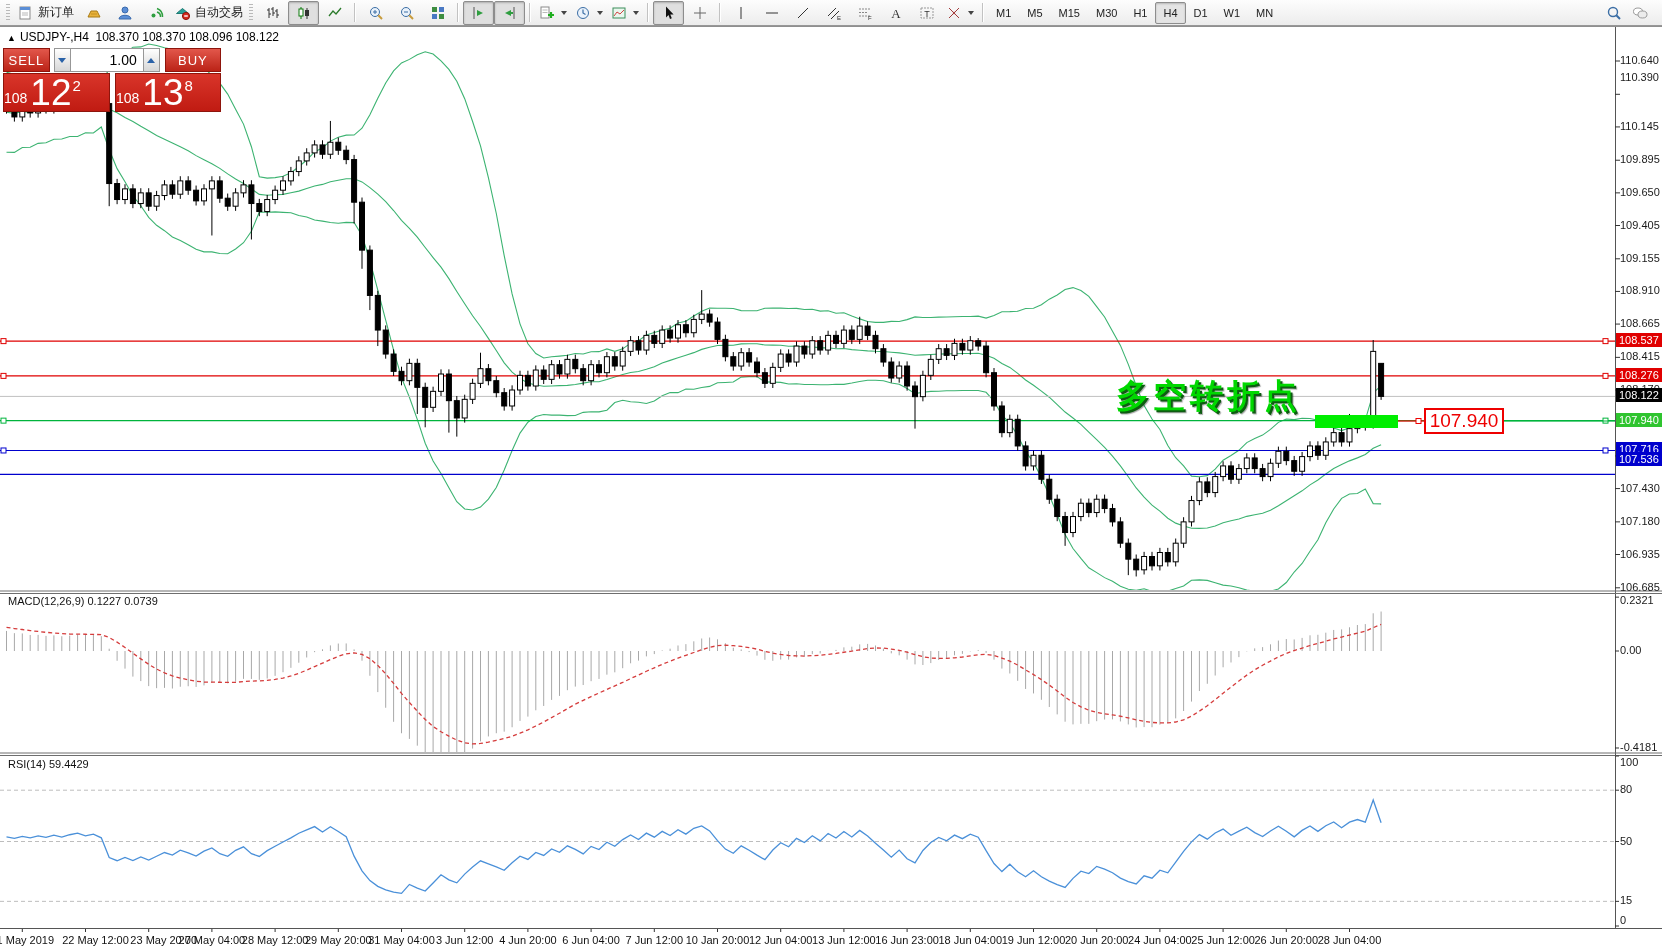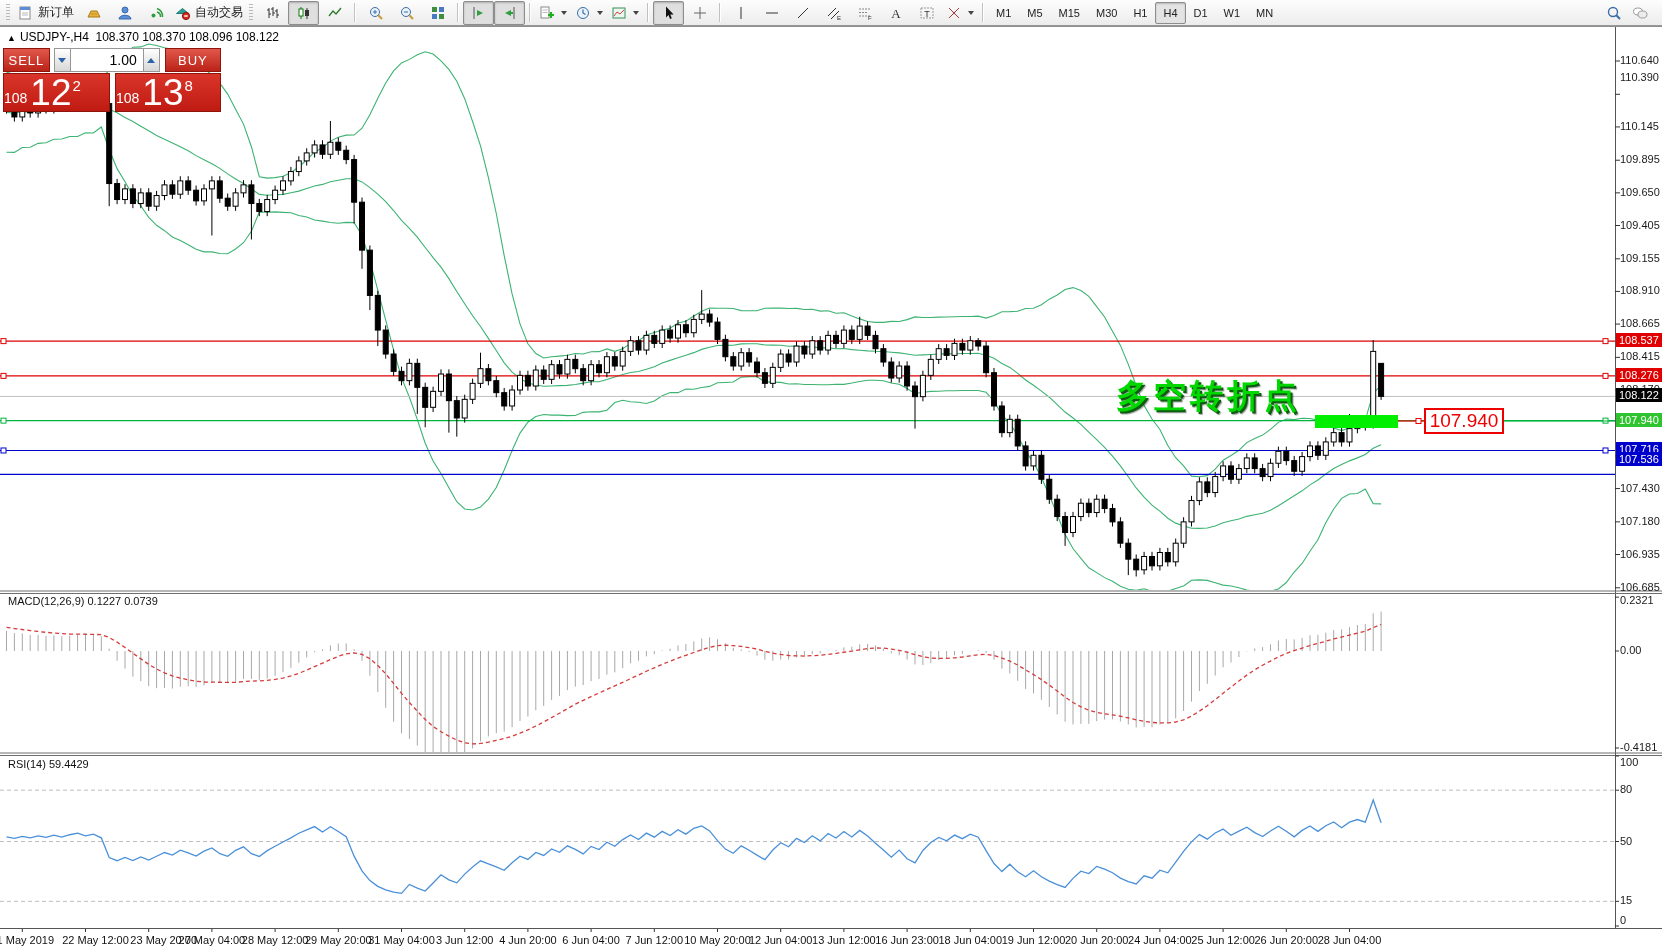--- a/index.html
+++ b/index.html
@@ -982,21 +982,21 @@
     <div class="dtick" style="top: 934px; left: 85.5px; padding-left: 20px;">22 May 12:00</div>
     <div class="dtick" style="top: 934px; left: 148.7px; padding-left: 30px;">23 May 20:00</div>
     <div class="dtick" style="top: 934px; left: 211.9px;">27 May 04:00</div>
     <div class="dtick" style="top: 934px; left: 275.1px;">28 May 12:00</div>
     <div class="dtick" style="top: 934px; left: 338.3px;">29 May 20:00</div>
     <div class="dtick" style="top: 934px; left: 401.5px;">31 May 04:00</div>
     <div class="dtick" style="top: 934px; left: 464.7px;">3 Jun 12:00</div>
     <div class="dtick" style="top: 934px; left: 527.9px;">4 Jun 20:00</div>
     <div class="dtick" style="top: 934px; left: 591.1px;">6 Jun 04:00</div>
     <div class="dtick" style="top: 934px; left: 654.3px;">7 Jun 12:00</div>
-    <div class="dtick" style="top: 934px; left: 717.5px;">10 May 20:00</div>
+    <div class="dtick" style="top: 934px; left: 717.5px;">10 Jan 20:00</div>
     <div class="dtick" style="top: 934px; left: 780.7px;">12 Jun 04:00</div>
     <div class="dtick" style="top: 934px; left: 843.9px;">13 Jun 12:00</div>
     <div class="dtick" style="top: 934px; left: 907.1px;">16 Jun 23:00</div>
     <div class="dtick" style="top: 934px; left: 970.3px;">18 Jun 04:00</div>
     <div class="dtick" style="top: 934px; left: 1033.5px;">19 Jun 12:00</div>
     <div class="dtick" style="top: 934px; left: 1096.7px;">20 Jun 20:00</div>
     <div class="dtick" style="top: 934px; left: 1159.9px;">24 Jun 04:00</div>
     <div class="dtick" style="top: 934px; left: 1223.1px;">25 Jun 12:00</div>
     <div class="dtick" style="top: 934px; left: 1286.3px;">26 Jun 20:00</div>
     <div class="dtick" style="top: 934px; left: 1349.5px;">28 Jun 04:00</div>

